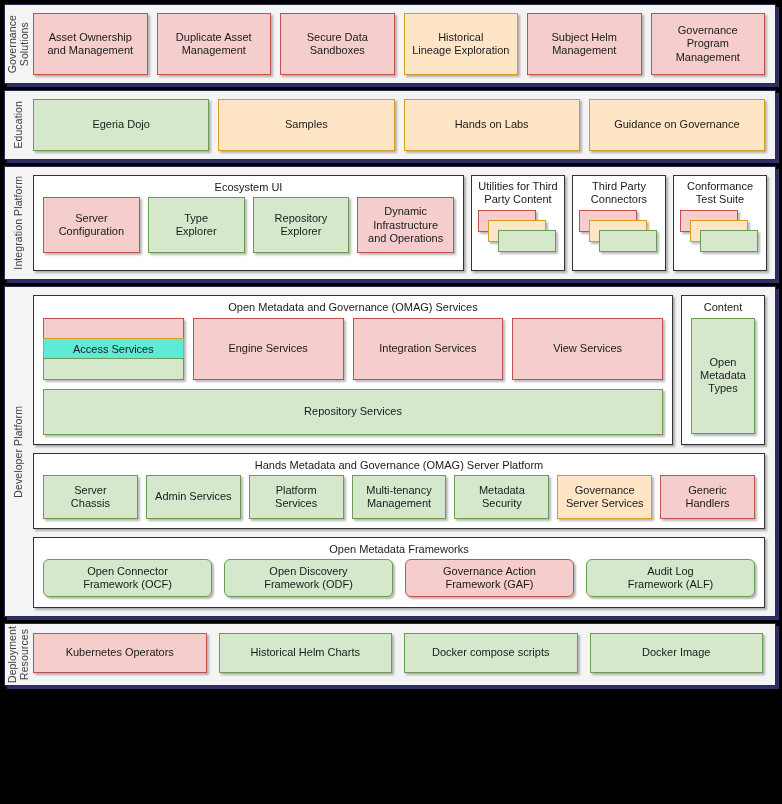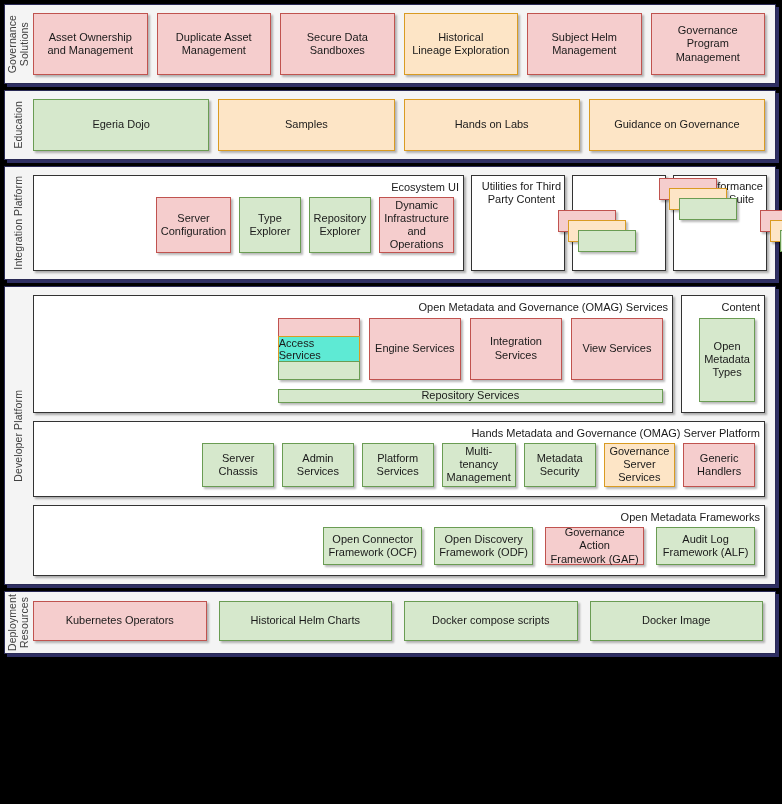--- a/index.html
+++ b/index.html
@@ -86,21 +86,20 @@
   .box.orange { background: #fde5c6; border-color: #d99b22; }
 
   
   .panel {
     border: 1px solid #333;
     background: #ffffff;
     box-shadow: 2px 2px 2px rgba(0,0,0,0.30);
     box-sizing: border-box;
     display: flex;
     flex-direction: column;
-    align-items: flex-end;
   }
   .panel-title {
     text-align: center;
     font-size: 11px;
     padding: 5px 4px 3px;
     line-height: 1.2;
     white-space: pre-line;
   }
   .panel-body {
     flex: 1 1 auto;
@@ -153,38 +152,38 @@
 
   .omag-services-grid {
     display: flex;
     flex-direction: column;
     gap: 9px;
     flex: 1 1 auto;
     padding: 0 9px 9px 9px;
   }
   .omag-top-row { display: flex; gap: 9px; }
   .omag-top-row > * { flex: 1 1 0; height: 62px; }
-  #box-repository-services { height: 14px; }
+  #box-repository-services { height: 46px; }
 
   
   .layered {
     position: relative;
     box-shadow: 2px 2px 2px rgba(0,0,0,0.28);
     display: flex;
     flex-direction: column;
   }
   .layered .layer { flex: 1 1 0; box-sizing: border-box; display: flex; align-items: center; justify-content: center; }
   .layered .layer.l-pink   { background: #f5cdcd; border: 1px solid #c0534f; }
   .layered .layer.l-orange { background: #5eead4; border: 1px solid #d99b22; margin-top: -1px; }
   .layered .layer.l-green  { background: #d6e8cc; border: 1px solid #6a9c53; margin-top: -1px; }
   .layered .layer span { font-size: 11px; }
 
   #panel-omag-platform .panel-body > .box { flex: 1 1 0; height: 44px; }
   #panel-frameworks .panel-body { padding: 0 9px 10px 9px; gap: 12px; }
-  #panel-frameworks .panel-body > .box { flex: 1 1 0; height: 38px; }
+  #panel-frameworks .panel-body > .box { flex: 1 1 0; height: 38px; border-radius: 6px; }
 
   
   #band-deployment .band-body { gap: 12px; padding: 9px 12px 9px 2px; }
   #band-deployment .band-body > .box { flex: 1 1 0; height: 40px; }
 </style>
 </head>
 <body>
 
 <div id="diagram">
 
@@ -249,20 +248,22 @@
         <div class="panel-body">
           <div class="card-stack">
             <div class="card c1"></div>
             <div class="card c2"></div>
             <div class="card c3"></div>
           </div>
         </div>
       </div>
 
       <div class="panel stack-panel">
+        <div class="panel-title">Third Party
+Connectors</div>
         <div class="panel-body">
           <div class="card-stack">
             <div class="card c1"></div>
             <div class="card c2"></div>
             <div class="card c3"></div>
           </div>
         </div>
       </div>
 
       <div class="panel stack-panel">

